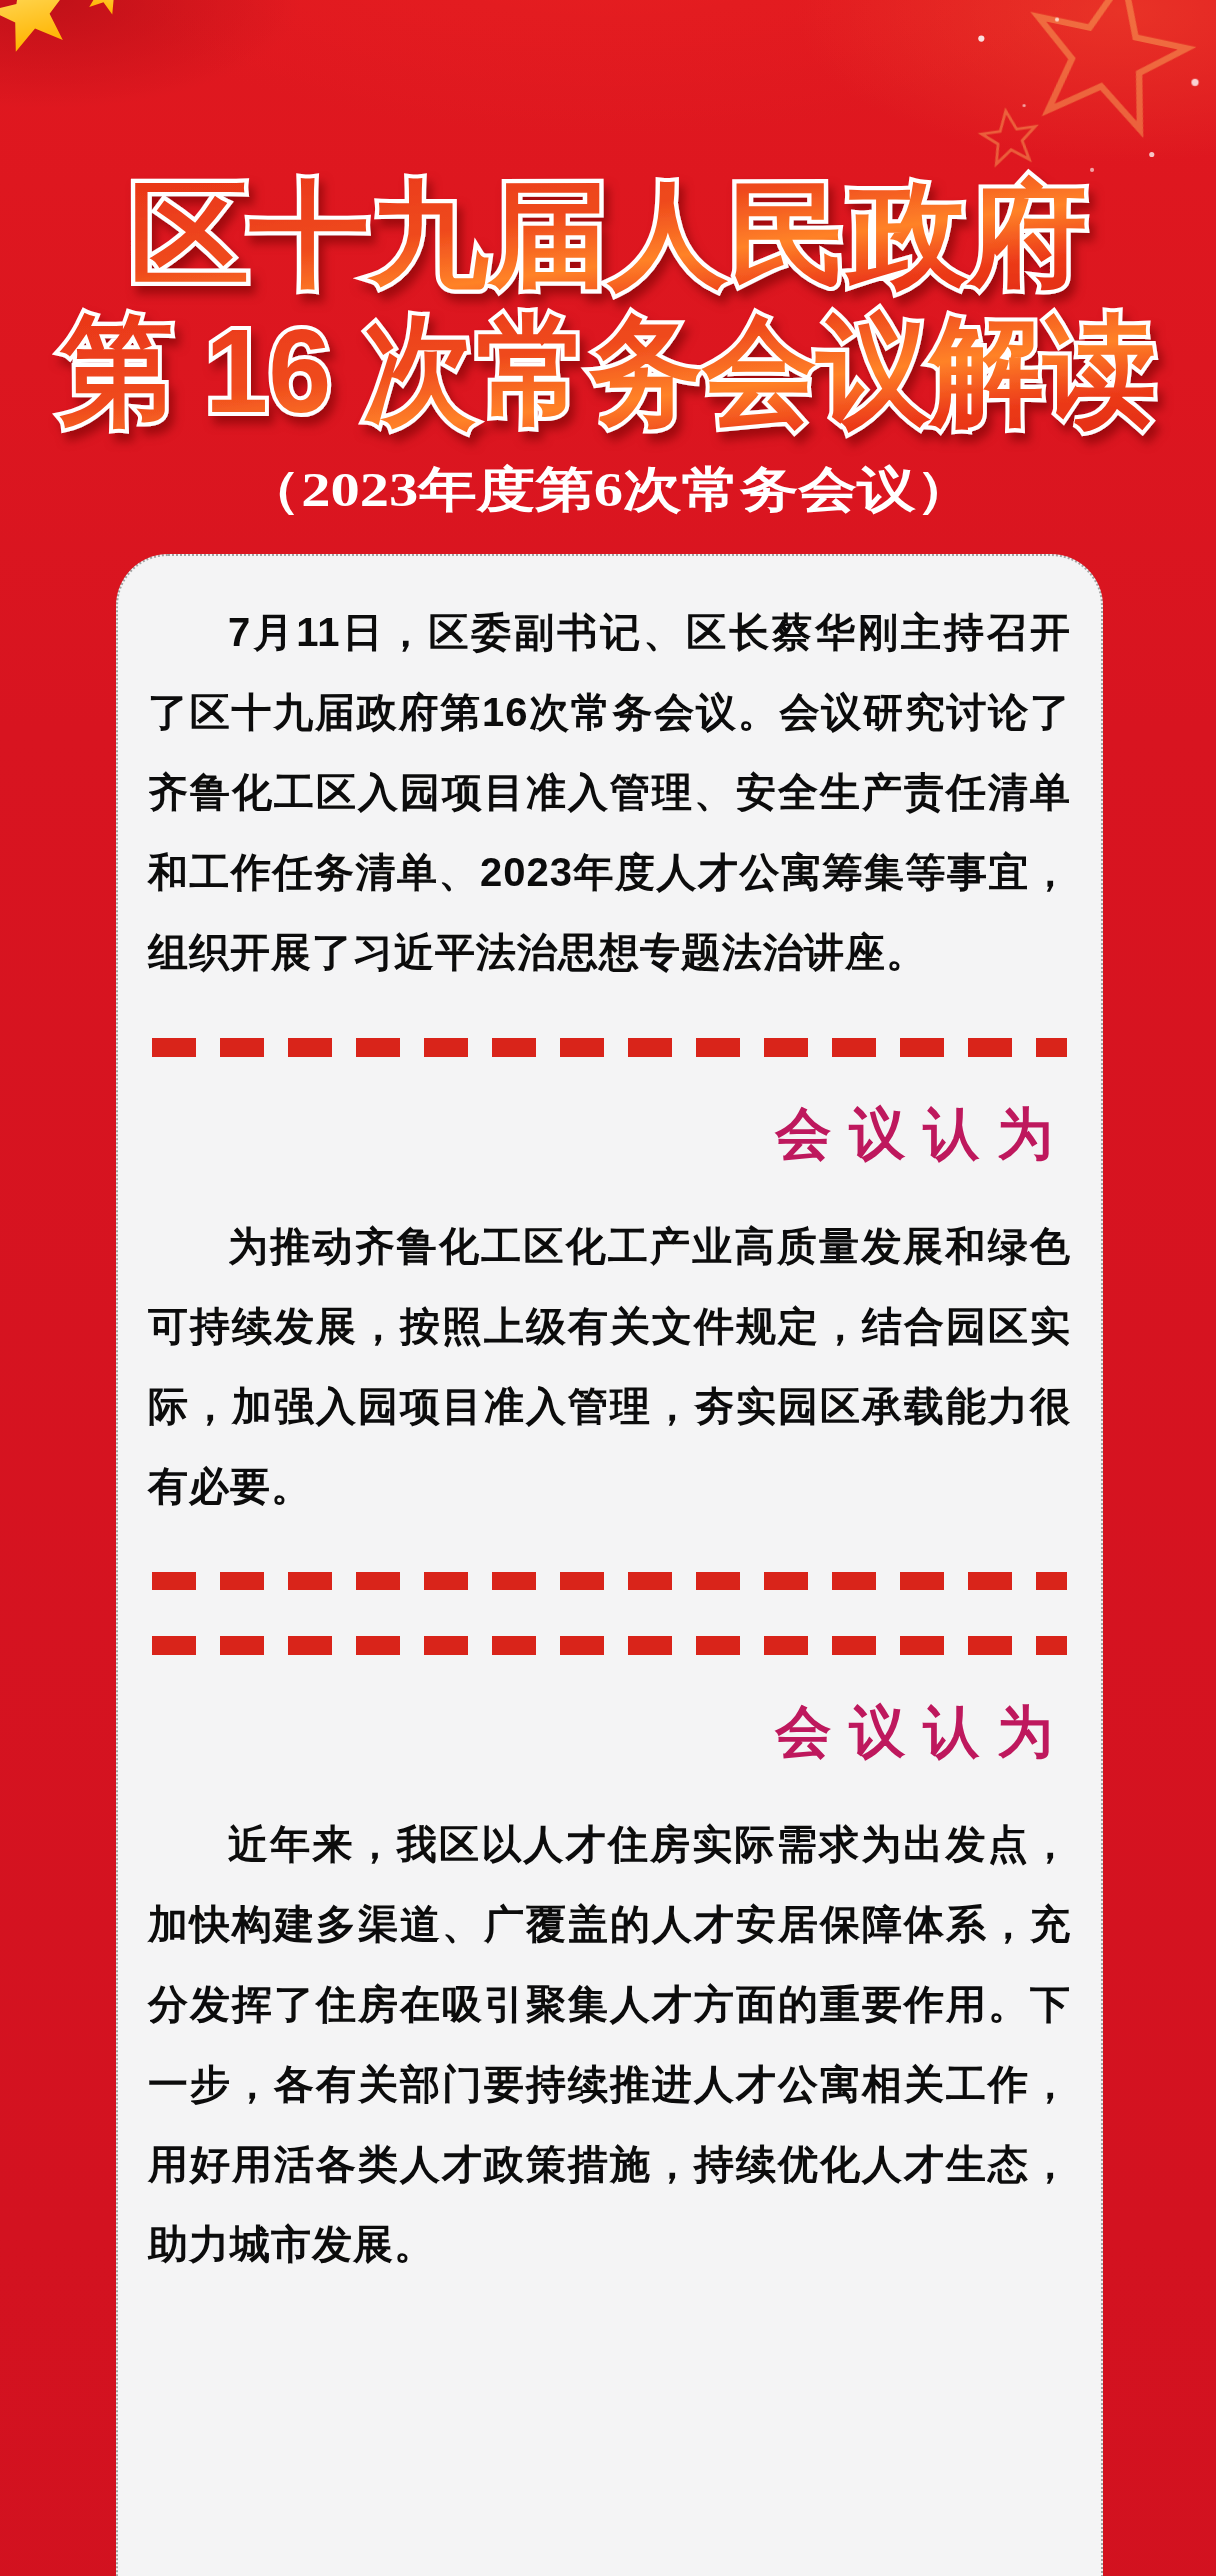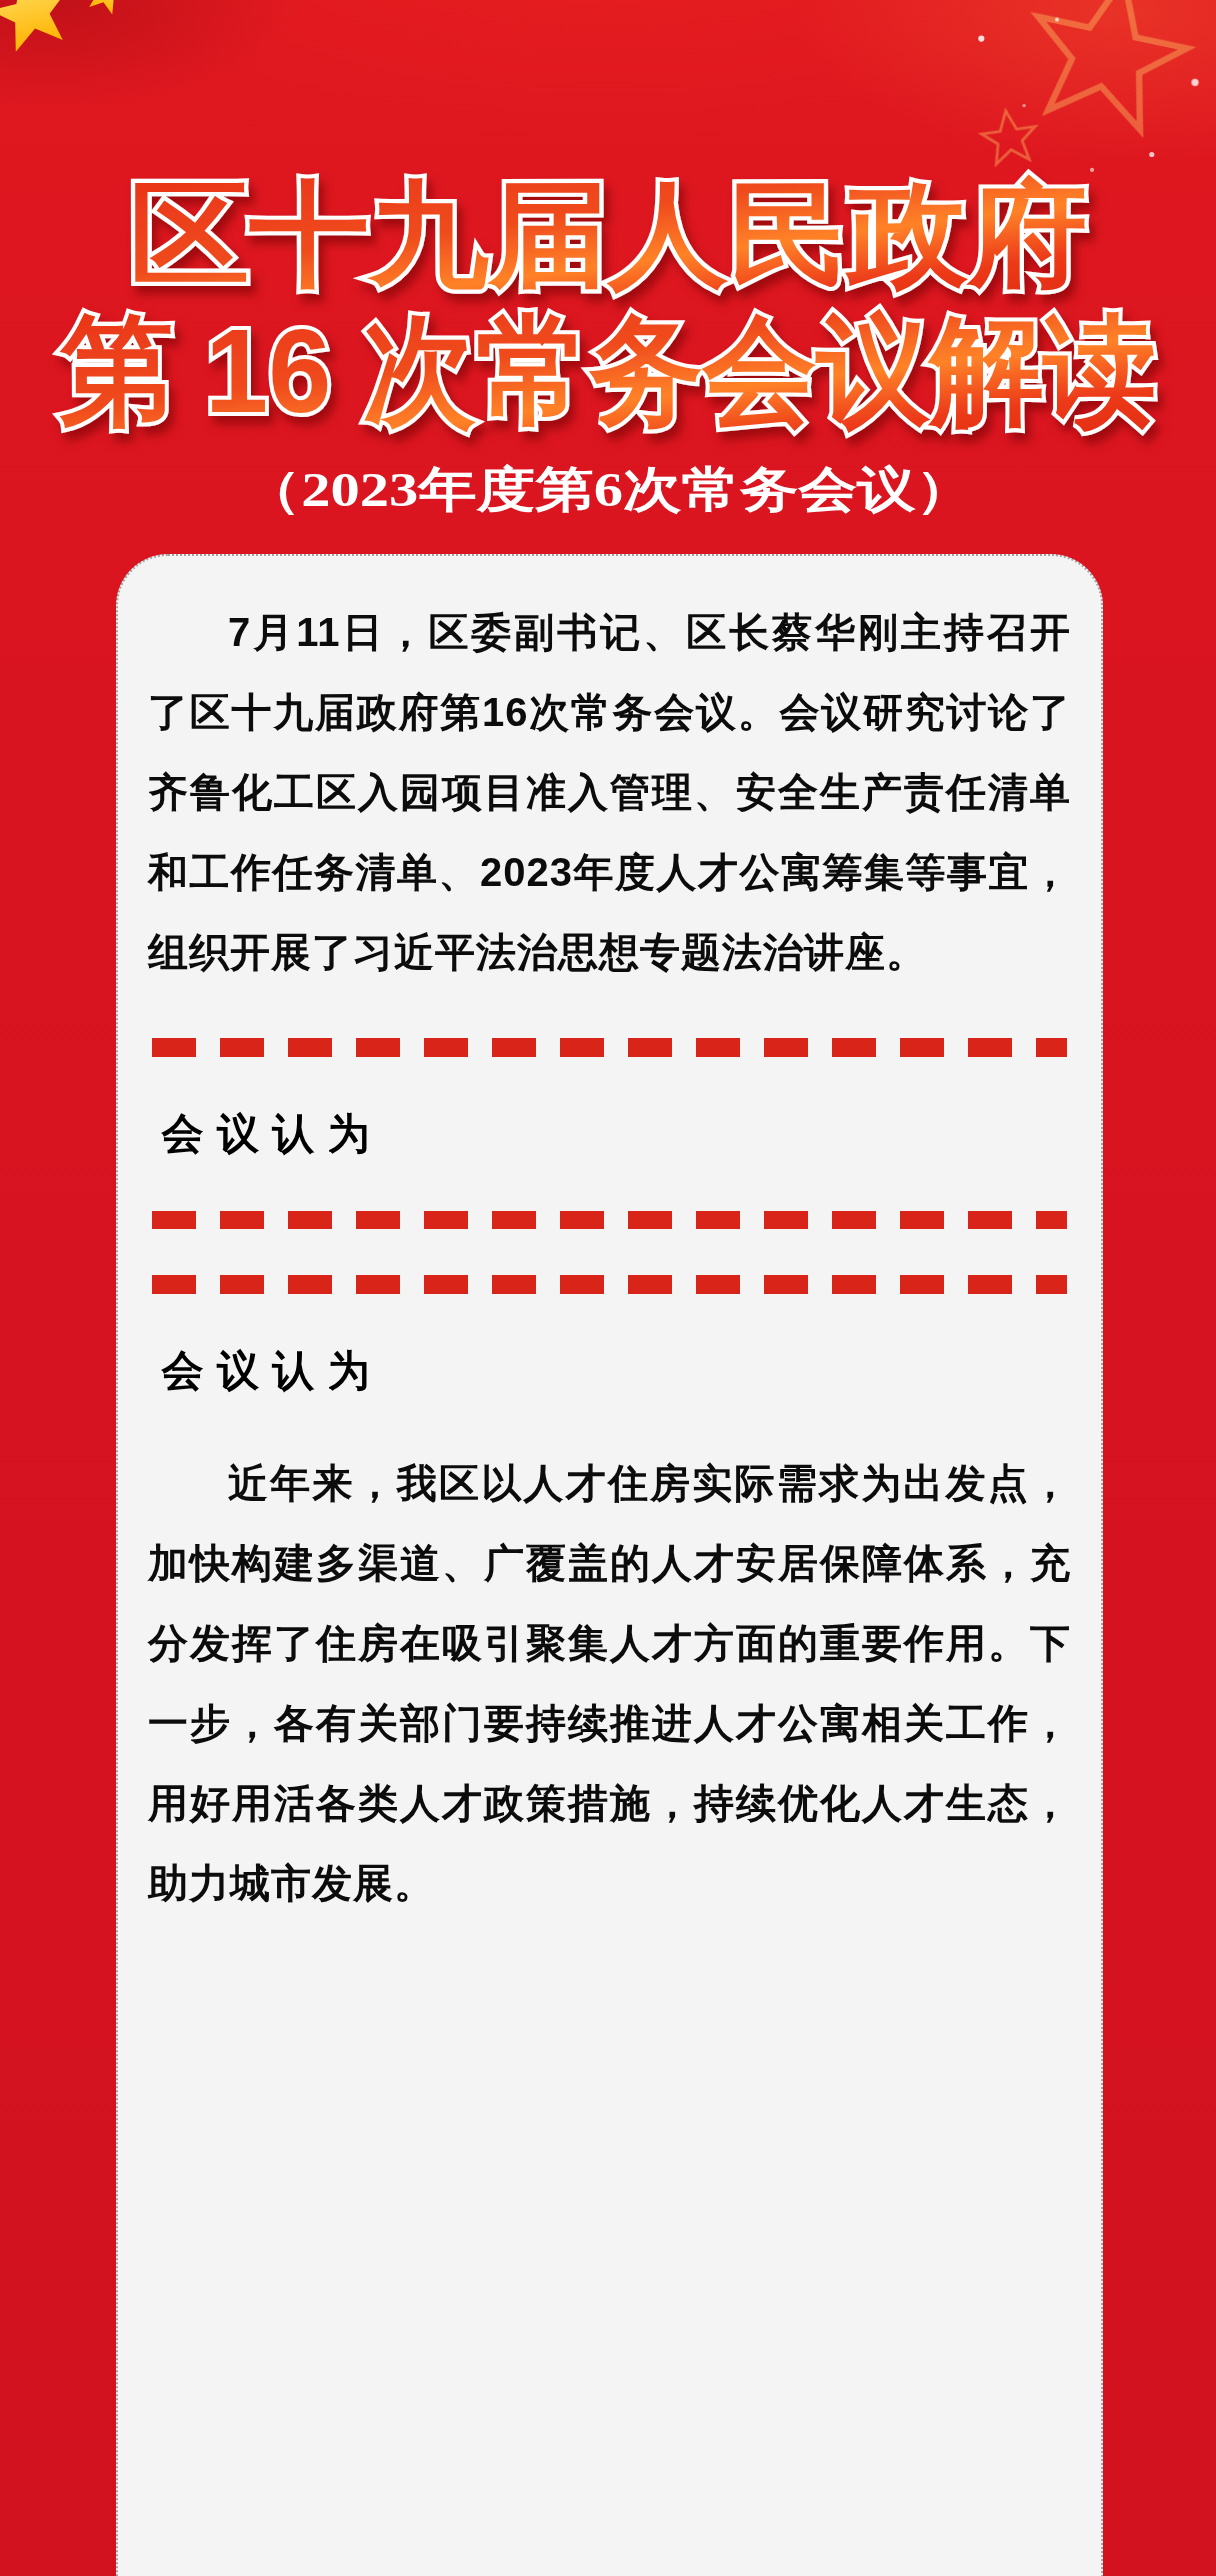--- a/index.html
+++ b/index.html
@@ -25,22 +25,22 @@
     border-radius:52px 52px 98px 98px;
     box-sizing:border-box;
     padding:36px 30px 0 30px;
     z-index:3;
   }
   .card p{
     margin:0;color:#0c0c0c;font-size:40px;line-height:80px;font-weight:bold;
     text-align:justify;text-indent:2em;letter-spacing:1px;
   }
   .section-heading{
-    margin:0;text-align:left;color:#000000;font-weight:bold;
-    font-size:42px;line-height:62px;letter-spacing:.32em;text-indent:.32em;
+    margin:0;text-align:right;color:#be185d;font-weight:bold;
+    font-size:56px;line-height:62px;letter-spacing:.32em;text-indent:.32em;
   }
   .body-par{margin-top:41px !important;}
   .dash-divider{
     height:18.5px;margin:46px 4.1px;
     background:repeating-linear-gradient(90deg,#d9241a 0 44px,rgba(0,0,0,0) 44px 68px);
   }
 </style>
 </head>
 <body>
 
@@ -85,20 +85,21 @@
     <text x="1181" y="532" text-anchor="middle" textLength="1860" lengthAdjust="spacingAndGlyphs" font-family="Liberation Sans, DejaVu Sans, sans-serif" font-weight="bold" font-size="222" fill="url(#tgrad)" stroke="#ffffff" stroke-width="16" paint-order="stroke" filter="url(#titleShadow)">区十九届人民政府</text>
     <text x="1181" y="800" text-anchor="middle" textLength="2130" lengthAdjust="spacingAndGlyphs" font-family="Liberation Sans, DejaVu Sans, sans-serif" font-weight="bold" font-size="232" fill="url(#tgrad)" stroke="#ffffff" stroke-width="16" paint-order="stroke" filter="url(#titleShadow)">第 16 次常务会议解读</text>
     <text x="1181" y="982" text-anchor="middle" textLength="1420" lengthAdjust="spacingAndGlyphs" font-family="Liberation Serif, DejaVu Serif, serif" font-weight="bold" font-size="94" fill="#ffffff">（2023年度第6次常务会议）</text>
   </svg>
 
   <div class="card">
     <p>7月11日，区委副书记、区长蔡华刚主持召开了区十九届政府第16次常务会议。会议研究讨论了齐鲁化工区入园项目准入管理、安全生产责任清单和工作任务清单、2023年度人才公寓筹集等事宜，组织开展了习近平法治思想专题法治讲座。</p>
 
     <div class="dash-divider"></div>
     <h2 class="section-heading">会议认为</h2>
+    <p class="body-par">为推动齐鲁化工区化工产业高质量发展和绿色可持续发展，按照上级有关文件规定，结合园区实际，加强入园项目准入管理，夯实园区承载能力很有必要。</p>
 
     <div class="dash-divider"></div>
 
     <div class="dash-divider"></div>
     <h2 class="section-heading">会议认为</h2>
     <p class="body-par">近年来，我区以人才住房实际需求为出发点，加快构建多渠道、广覆盖的人才安居保障体系，充分发挥了住房在吸引聚集人才方面的重要作用。下一步，各有关部门要持续推进人才公寓相关工作，用好用活各类人才政策措施，持续优化人才生态，助力城市发展。</p>
 
   </div>
 
 </div>

